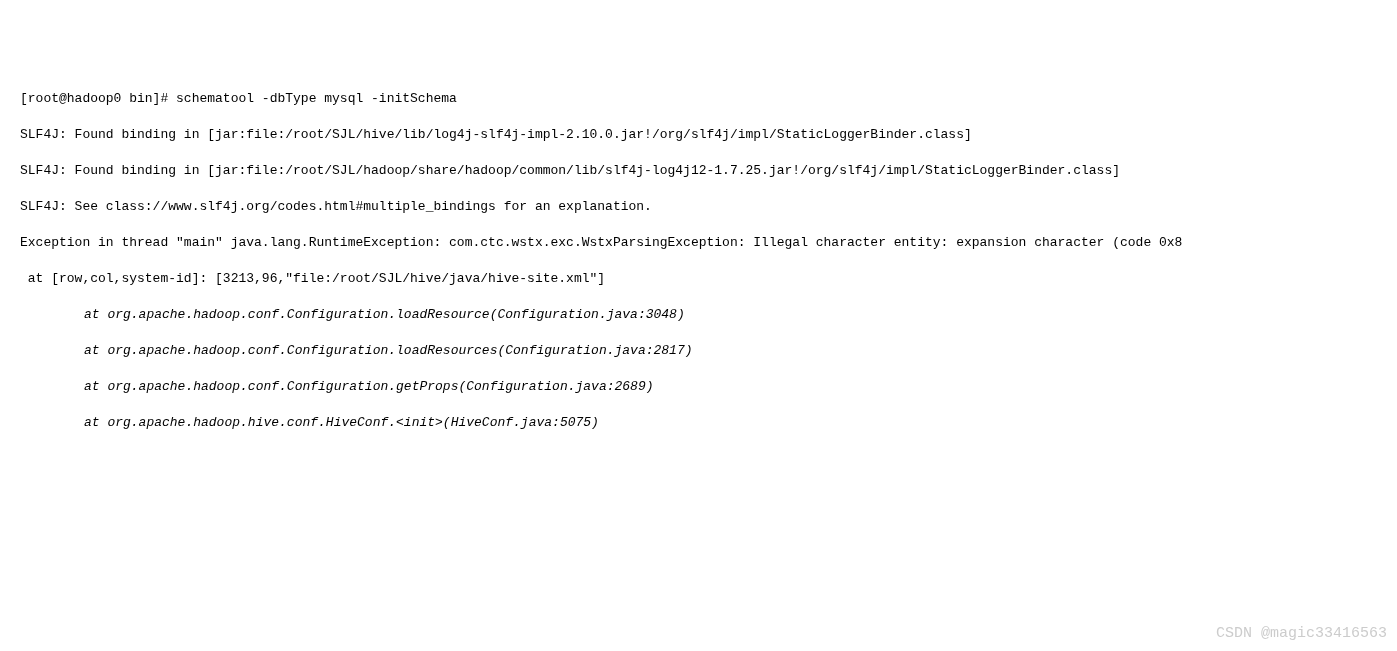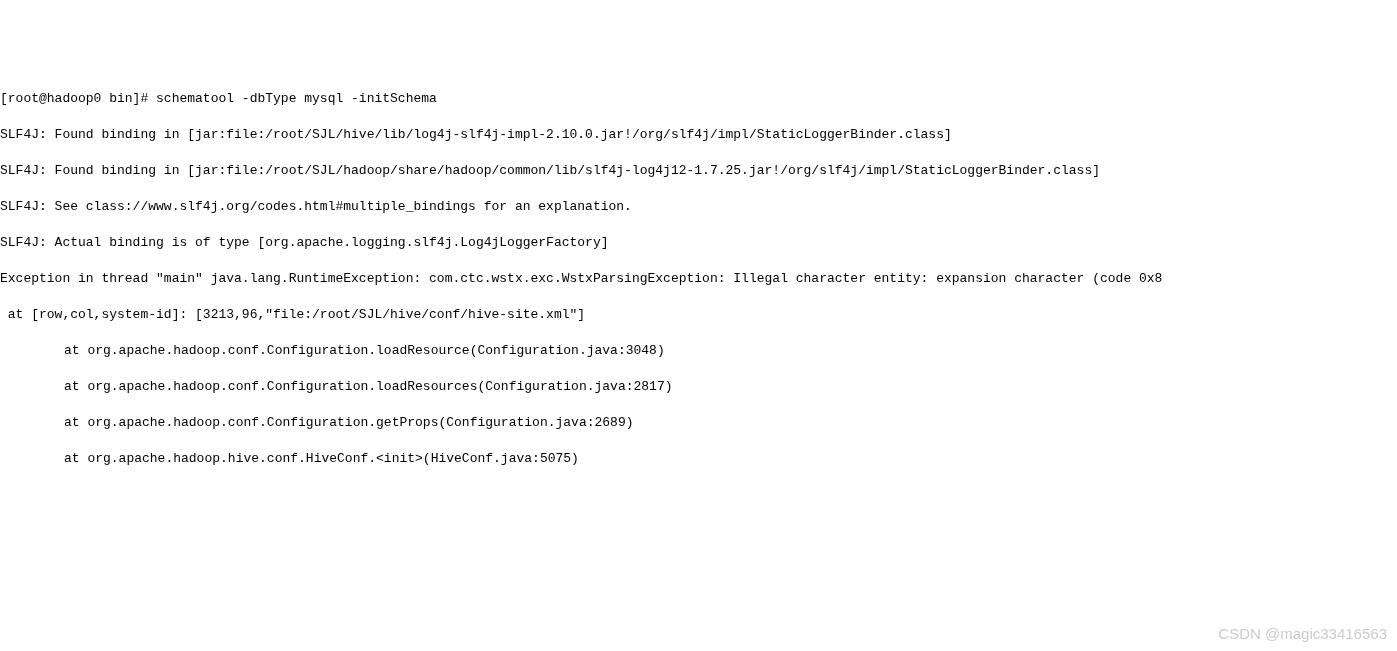--- a/index.html
+++ b/index.html
@@ -21,48 +21,49 @@
       overflow: hidden;
     }
     .terminal-output {
       padding: 0;
     }
     .prompt {
       color: #000000;
     }
     .indent {
       padding-left: 64px;
+      font-style: italic;
     }
     .watermark {
       position: absolute;
       bottom: 8px;
       right: 10px;
       color: #cccccc;
-      font-family: Liberation Sans, sans-serif;
+      font-family: Liberation Mono, monospace;
       font-size: 15px;
       font-weight: 400;
       white-space: nowrap;
     }
     .line {
       display: block;
+      margin-left: 20px;
     }
   </style>
 </head>
 <body>
 
 
 
 <div class="terminal-output">
 <span class="line"><span class="prompt">[root@hadoop0 bin]# </span><span>schematool -dbType mysql -initSchema</span></span>
 <span class="line">SLF4J: Found binding in [jar:file:/root/SJL/hive/lib/log4j-slf4j-impl-2.10.0.jar!/org/slf4j/impl/StaticLoggerBinder.class]</span>
 <span class="line">SLF4J: Found binding in [jar:file:/root/SJL/hadoop/share/hadoop/common/lib/slf4j-log4j12-1.7.25.jar!/org/slf4j/impl/StaticLoggerBinder.class]</span>
 <span class="line">SLF4J: See class://www.slf4j.org/codes.html#multiple_bindings for an explanation.</span>
-<span class="line">SLF4J: Actual binding is of type [org.apache.logging.slf4j.Log4jLoggerFactory]</span>
 <span class="line">Exception in thread "main" java.lang.RuntimeException: com.ctc.wstx.exc.WstxParsingException: Illegal character entity: expansion character (code 0x8</span>
-<span class="line"> at [row,col,system-id]: [3213,96,"file:/root/SJL/hive/conf/hive-site.xml"]</span>
+<span class="line"> at [row,col,system-id]: [3213,96,"file:/root/SJL/hive/java/hive-site.xml"]</span>
 <span class="line indent">at org.apache.hadoop.conf.Configuration.loadResource(Configuration.java:3048)</span>
 <span class="line indent">at org.apache.hadoop.conf.Configuration.loadResources(Configuration.java:2817)</span>
 <span class="line indent">at org.apache.hadoop.conf.Configuration.getProps(Configuration.java:2689)</span>
 <span class="line indent">at org.apache.hadoop.hive.conf.HiveConf.&lt;init&gt;(HiveConf.java:5075)</span>
 
 
 
 
 
 

